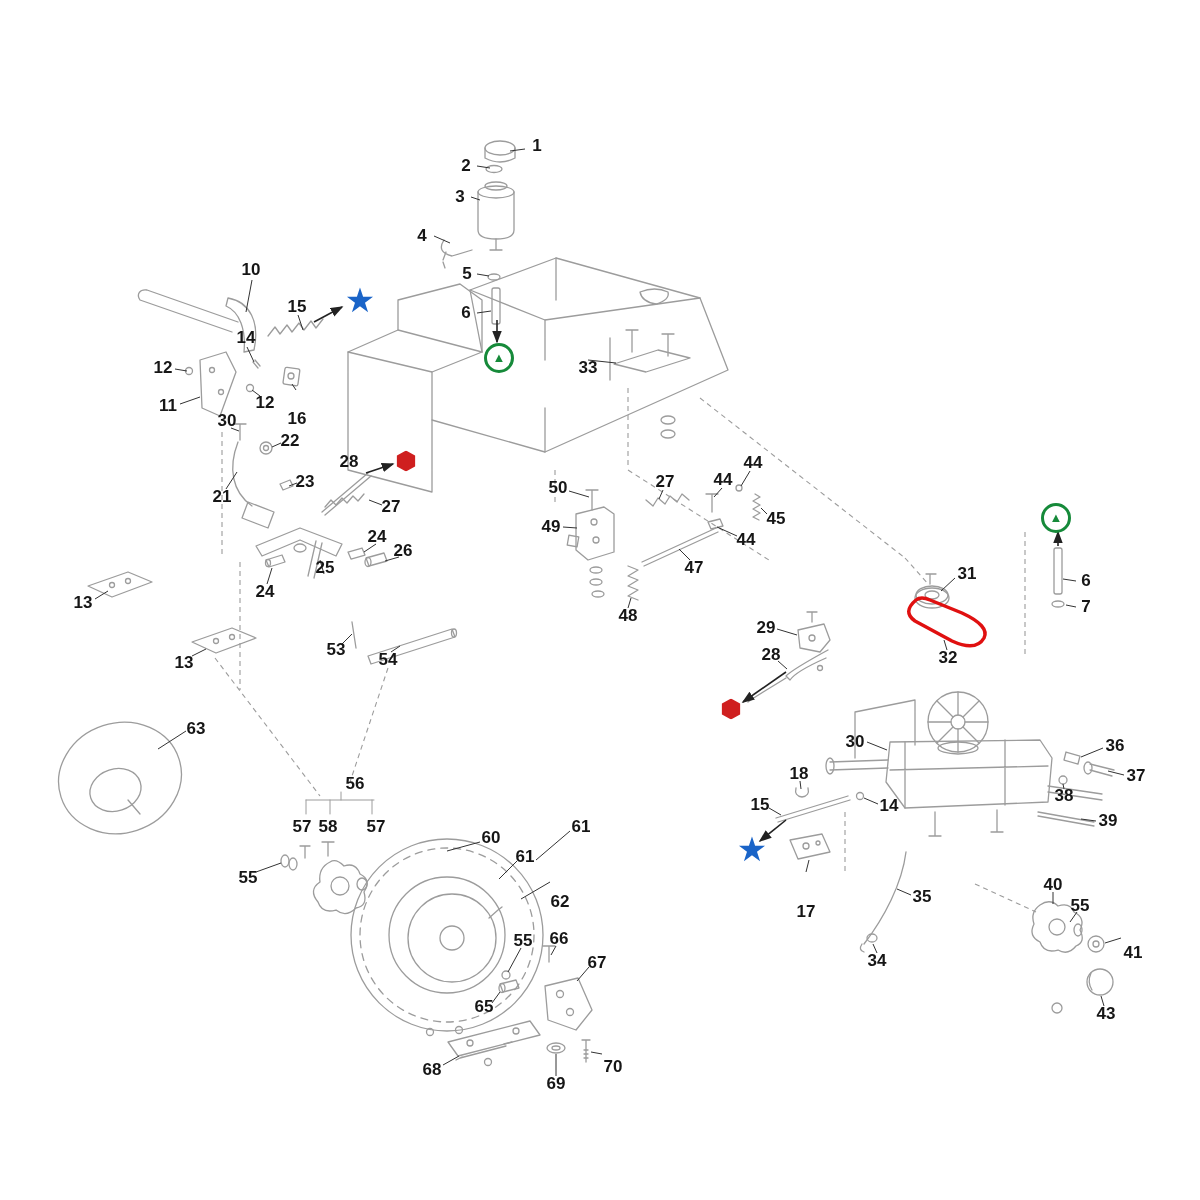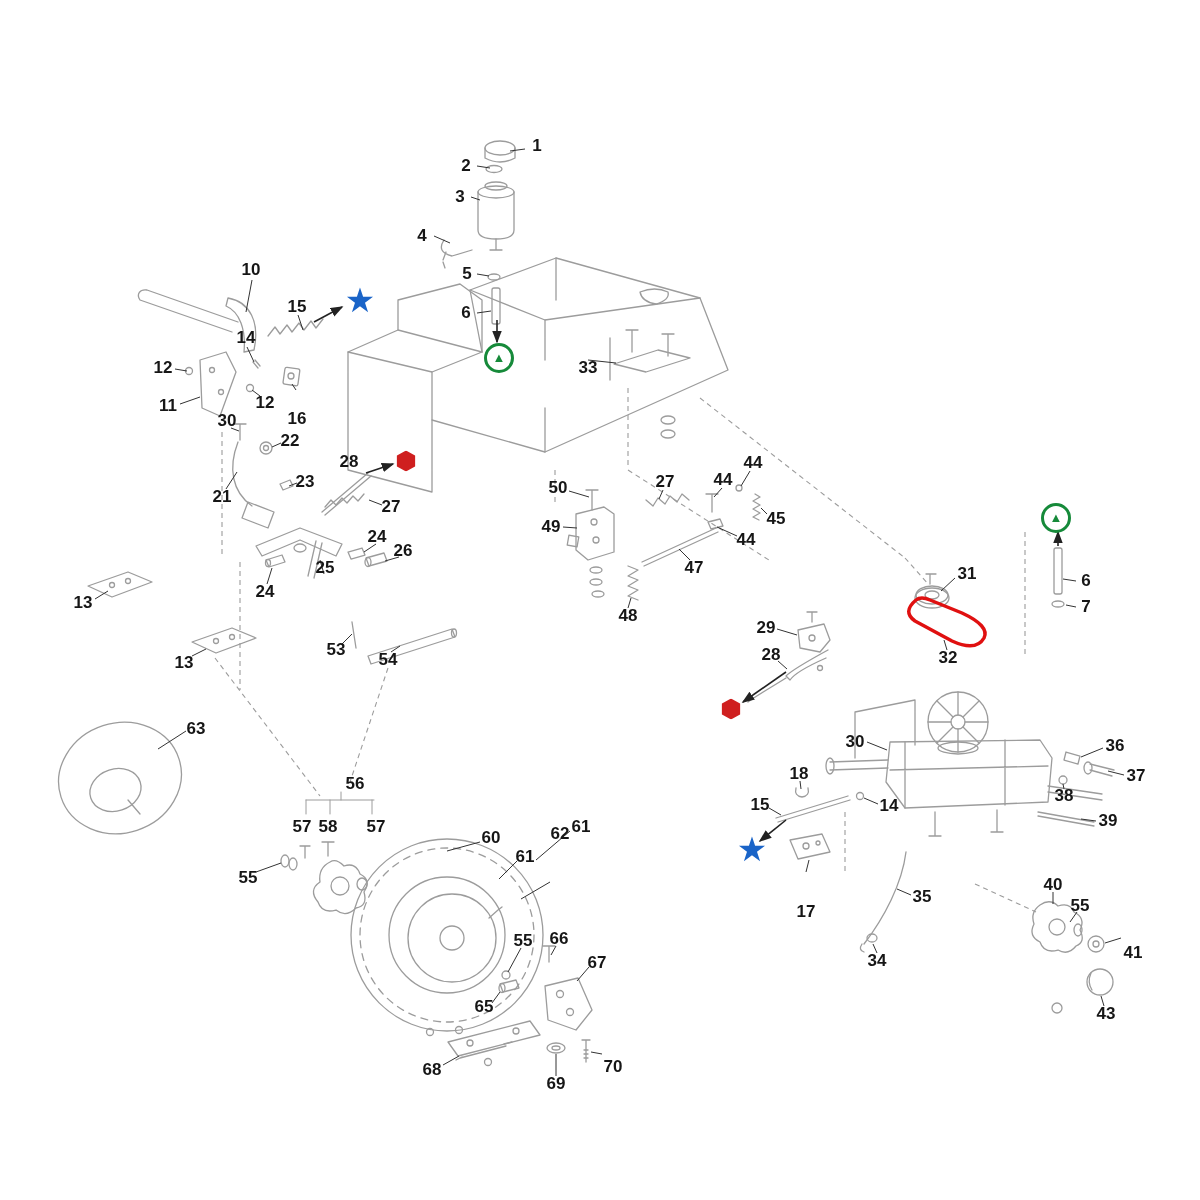--- a/index.html
+++ b/index.html
@@ -376,21 +376,21 @@
       <span class="part-label" style="left: 760px; top: 805px;">15</span>
       <span class="part-label" style="left: 889px; top: 806px;">14</span>
       <span class="part-label" style="left: 1108px; top: 821px;">39</span>
       <span class="part-label" style="left: 355px; top: 784px;">56</span>
       <span class="part-label" style="left: 302px; top: 827px;">57</span>
       <span class="part-label" style="left: 328px; top: 827px;">58</span>
       <span class="part-label" style="left: 376px; top: 827px;">57</span>
       <span class="part-label" style="left: 491px; top: 838px;">60</span>
       <span class="part-label" style="left: 581px; top: 827px;">61</span>
       <span class="part-label" style="left: 525px; top: 857px;">61</span>
-      <span class="part-label" style="left: 560px; top: 834px;">62</span>
+      <span class="part-label" style="left: 560px; top: 902px;">62</span>
       <span class="part-label" style="left: 248px; top: 878px;">55</span>
       <span class="part-label" style="left: 806px; top: 880px; margin-top: 32px;">17</span>
       <span class="part-label" style="left: 922px; top: 897px;">35</span>
       <span class="part-label" style="left: 1053px; top: 885px;">40</span>
       <span class="part-label" style="left: 1080px; top: 906px;">55</span>
       <span class="part-label" style="left: 1133px; top: 937px; margin-top: 16px;">41</span>
       <span class="part-label" style="left: 877px; top: 961px;">34</span>
       <span class="part-label" style="left: 1106px; top: 1014px;">43</span>
       <span class="part-label" style="left: 523px; top: 941px;">55</span>
       <span class="part-label" style="left: 559px; top: 939px;">66</span>

